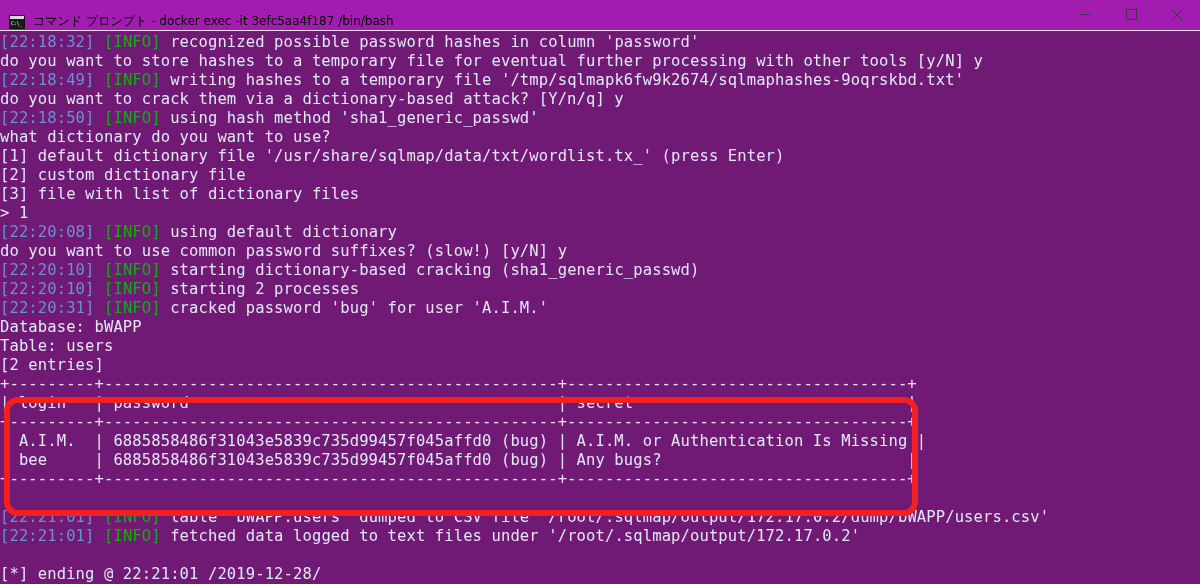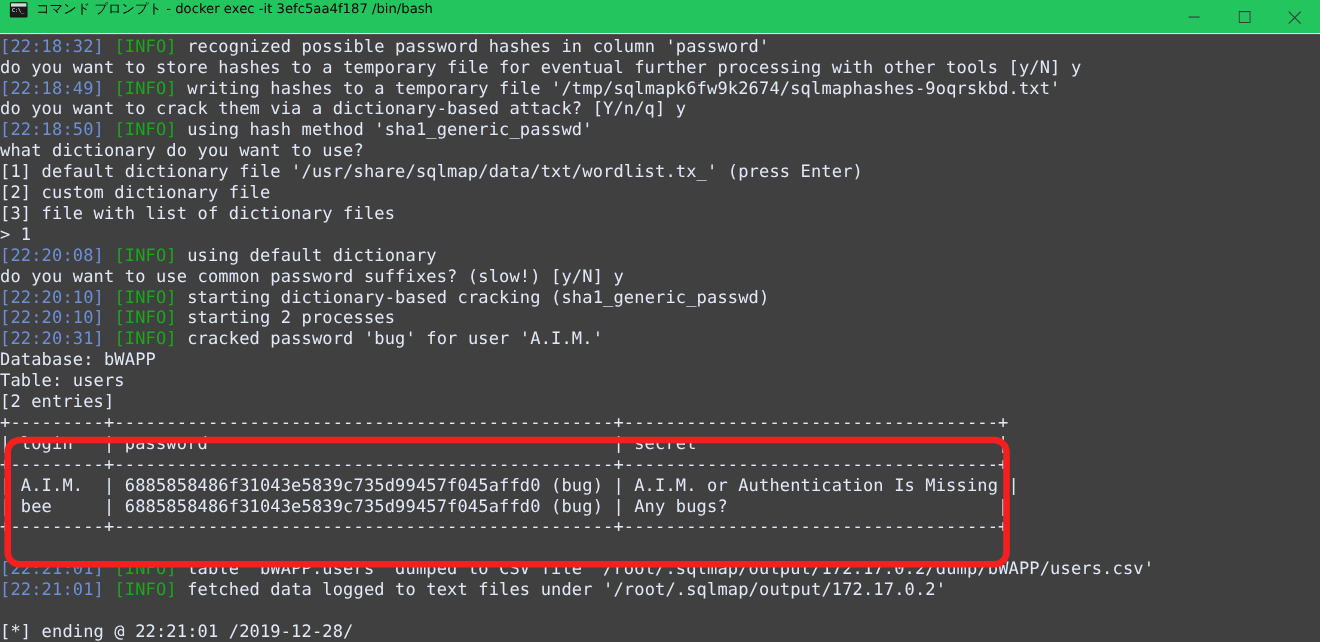--- a/index.html
+++ b/index.html
@@ -11,24 +11,24 @@
     width: 1200px;
     height: 584px;
     overflow: hidden;
     font-family: "Liberation Sans", sans-serif;
   }
 
   
   #titlebar {
     position: relative;
     height: 31px;
-    background: #22c55e;
+    background: #a21caf;
     border-bottom: 1px solid #e8e8e8;
     display: flex;
-    align-items: flex-start;
+    align-items: flex-end;
     box-sizing: border-box;
   }
   #title-left {
     display: flex;
     align-items: center;
     padding-left: 9px;
     gap: 8px;
     flex: 1 1 auto;
     min-width: 0;
   }
@@ -141,16 +141,16 @@
     </div>
     <div class="wc-btn">
       <svg width="12" height="12" viewBox="0 0 12 12" aria-hidden="true">
         <line x1="0.5" y1="0.5" x2="11.5" y2="11.5" stroke="#3a3a3a" stroke-width="1"></line>
         <line x1="11.5" y1="0.5" x2="0.5" y2="11.5" stroke="#3a3a3a" stroke-width="1"></line>
       </svg>
     </div>
   </div>
 </div>
 
-<div id="console" style="background: #404040;">
+<div id="console" style="background: #701a75;">
   <div id="console-text"><div class="ln"><span class="ts">[22:18:32]</span> <span class="info">[INFO]</span><span class="txt"> recognized possible password hashes in column 'password'</span></div><div class="ln"><span class="txt">do you want to store hashes to a temporary file for eventual further processing with other tools [y/N] y</span></div><div class="ln"><span class="ts">[22:18:49]</span> <span class="info">[INFO]</span><span class="txt"> writing hashes to a temporary file '/tmp/sqlmapk6fw9k2674/sqlmaphashes-9oqrskbd.txt'</span></div><div class="ln"><span class="txt">do you want to crack them via a dictionary-based attack? [Y/n/q] y</span></div><div class="ln"><span class="ts">[22:18:50]</span> <span class="info">[INFO]</span><span class="txt"> using hash method 'sha1_generic_passwd'</span></div><div class="ln"><span class="txt">what dictionary do you want to use?</span></div><div class="ln"><span class="txt">[1] default dictionary file '/usr/share/sqlmap/data/txt/wordlist.tx_' (press Enter)</span></div><div class="ln"><span class="txt">[2] custom dictionary file</span></div><div class="ln"><span class="txt">[3] file with list of dictionary files</span></div><div class="ln"><span class="txt">&gt; 1</span></div><div class="ln"><span class="ts">[22:20:08]</span> <span class="info">[INFO]</span><span class="txt"> using default dictionary</span></div><div class="ln"><span class="txt">do you want to use common password suffixes? (slow!) [y/N] y</span></div><div class="ln"><span class="ts">[22:20:10]</span> <span class="info">[INFO]</span><span class="txt"> starting dictionary-based cracking (sha1_generic_passwd)</span></div><div class="ln"><span class="ts">[22:20:10]</span> <span class="info">[INFO]</span><span class="txt"> starting 2 processes</span></div><div class="ln"><span class="ts">[22:20:31]</span> <span class="info">[INFO]</span><span class="txt"> cracked password 'bug' for user 'A.I.M.'</span></div><div class="ln"><span class="txt">Database: bWAPP</span></div><div class="ln"><span class="txt">Table: users</span></div><div class="ln"><span class="txt">[2 entries]</span></div><div class="ln"><span class="txt">+---------+------------------------------------------------+------------------------------------+</span></div><div class="ln"><span class="txt">| login   | password                                       | secret                             |</span></div><div class="ln"><span class="txt">+---------+------------------------------------------------+------------------------------------+</span></div><div class="ln"><span class="txt">| A.I.M.  | 6885858486f31043e5839c735d99457f045affd0 (bug) | A.I.M. or Authentication Is Missing |</span></div><div class="ln"><span class="txt">| bee     | 6885858486f31043e5839c735d99457f045affd0 (bug) | Any bugs?                          |</span></div><div class="ln"><span class="txt">+---------+------------------------------------------------+------------------------------------+</span></div><div class="ln"><span class="txt"></span></div><div class="ln"><span class="ts">[22:21:01]</span> <span class="info">[INFO]</span><span class="txt"> table 'bWAPP.users' dumped to CSV file '/root/.sqlmap/output/172.17.0.2/dump/bWAPP/users.csv'</span></div><div class="ln"><span class="ts">[22:21:01]</span> <span class="info">[INFO]</span><span class="txt"> fetched data logged to text files under '/root/.sqlmap/output/172.17.0.2'</span></div><div class="ln"><span class="txt"></span></div><div class="ln"><span class="txt">[*] ending @ 22:21:01 /2019-12-28/</span></div></div>
   <div id="red-box" style="left: 4px; top: 366px; width: 914px; height: 119px; border-color: rgb(244, 32, 32);"></div>
 </div>
 
 </body></html>

